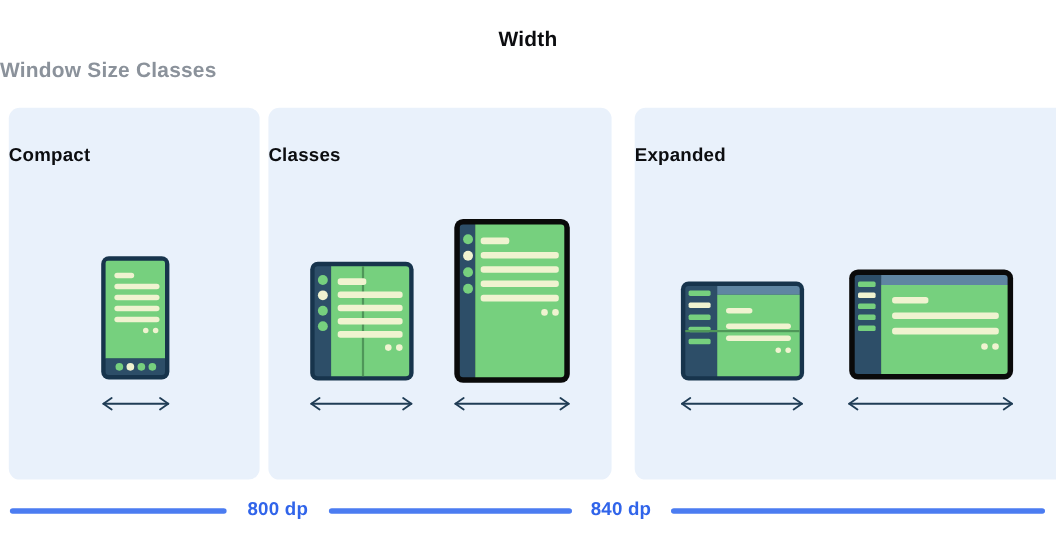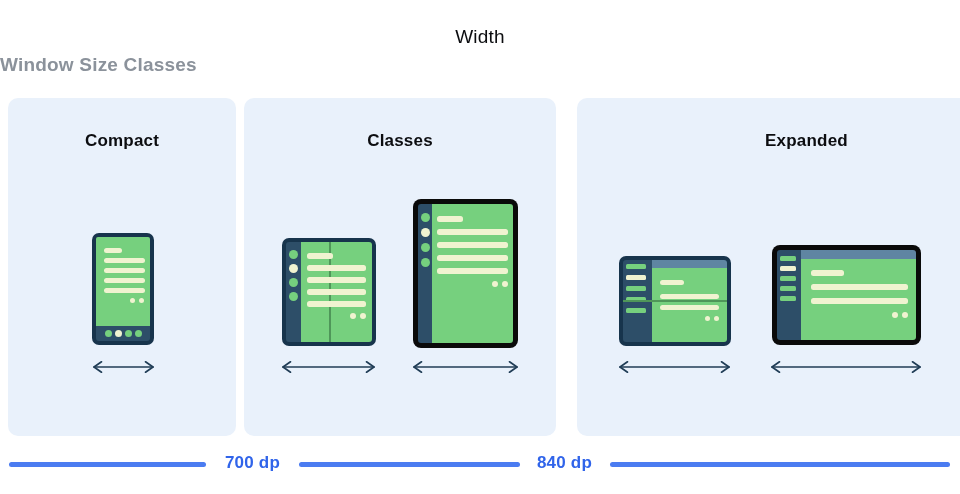--- a/index.html
+++ b/index.html
@@ -2,29 +2,29 @@
 <html style="--panel-bg: #e9f1fb; --text-dark: #0c0d10; --text-gray: #8b929b; --frame-navy: #17344c; --frame-black: #0a0a0a; --rail-navy: #2d4e68; --screen-green: #76d07e; --line-cream: #f0f3d0; --fold-green: #4f9659; --topbar-slate: #5f85a2; --arrow-navy: #203d56; --ruler-blue: #4b7cf1; --ruler-text: #3064ea;"><head>
 <meta charset="utf-8">
 <style>
   html,body{margin:0;padding:0;}
   body{
     width:960px;height:494px;position:relative;background:#fff;
     font-family:"Liberation Sans", sans-serif;overflow:hidden;
   }
   
   .diagram-title{position:absolute;top:26px;left:0;width:100%;text-align:center;
-    font-size:19px;font-weight:400;color:var(--text-dark,#0c0d10);letter-spacing:.2px;}
+    font-size:19px;font-weight:700;color:var(--text-dark,#0c0d10);letter-spacing:.2px;}
   .diagram-subtitle{position:absolute;top:54px;left:0;width:100%;
     font-size:19px;font-weight:700;color:var(--text-gray,#8b929b);letter-spacing:.2px;}
   
   .panel{position:absolute;top:98px;height:338px;background:var(--panel-bg,#e9f1fb);border-radius:10px;}
   #panel-compact{left:8px;width:228px;}
   #panel-medium{left:244px;width:312px;}
   #panel-expanded{left:564px;width:459px;margin-left:13px;}
-  .panel-title{position:absolute;top:33px;left:0;width:100%;text-align:center;
+  .panel-title{position:absolute;top:33px;left:0;width:100%;text-align:left;
     font-size:17px;font-weight:700;color:var(--text-dark,#0c0d10);letter-spacing:.2px;}
   
   .device{position:absolute;box-sizing:border-box;display:flex;}
   .device *{box-sizing:border-box;}
   .line{background:var(--line-cream,#f0f3d0);border-radius:2.5px;}
   .cdots{display:flex;justify-content:flex-end;gap:4px;}
   .cdots i{display:block;border-radius:50%;background:var(--line-cream,#f0f3d0);}
   .rdot{display:block;border-radius:50%;}
   .g{background:var(--screen-green,#76d07e);}
   .c{background:var(--line-cream,#f0f3d0);}
@@ -249,16 +249,16 @@
       <polyline points="104.5,1.8 112,7 104.5,12.2"></polyline>
   </svg>
   <svg class="arrow" style="left:192px" width="154" height="14" viewBox="0 0 154 14">
     <line x1="3" y1="7" x2="151" y2="7"></line>
       <polyline points="10.5,1.8 3,7 10.5,12.2"></polyline>
       <polyline points="143.5,1.8 151,7 143.5,12.2"></polyline>
   </svg>
 </section>
 
 <div class="ruler-seg" id="seg-1"></div>
-<div class="ruler-label" id="label-600">700 dp</div>
+<div class="ruler-label" id="label-600">800 dp</div>
 <div class="ruler-seg" id="seg-2"></div>
 <div class="ruler-label" id="label-840">840 dp</div>
 <div class="ruler-seg" id="seg-3"></div>
 
 </body></html>

